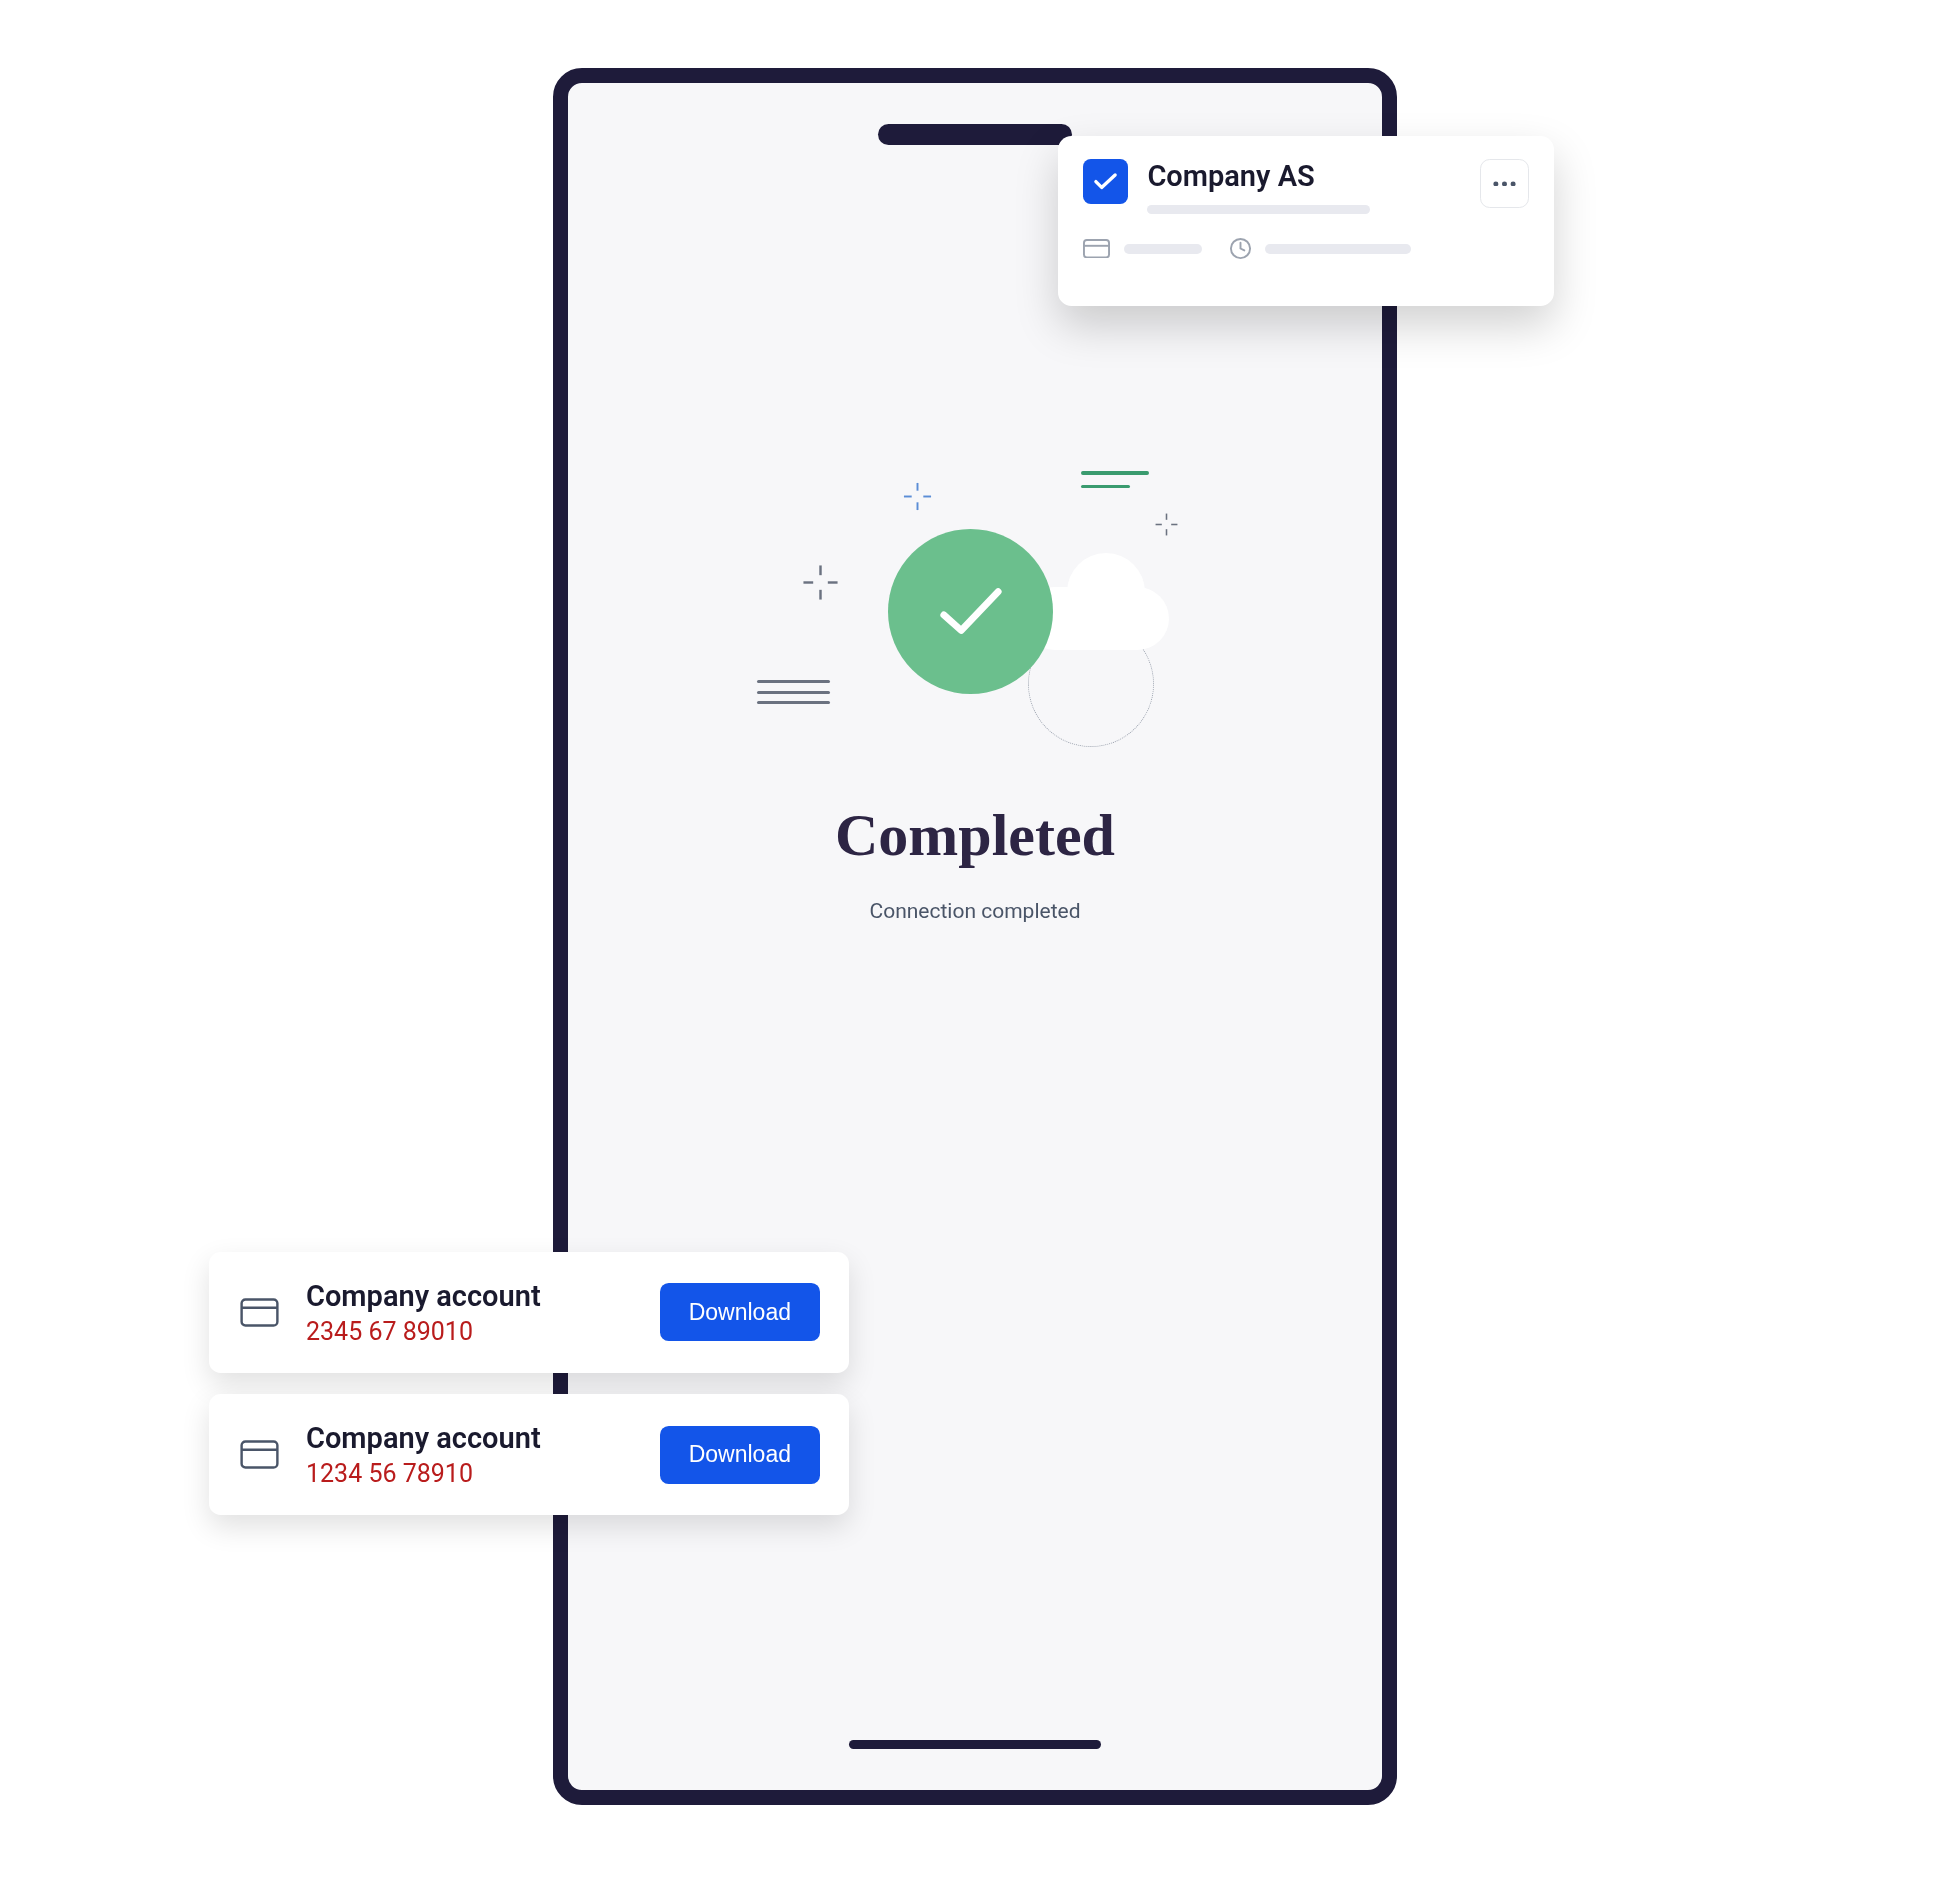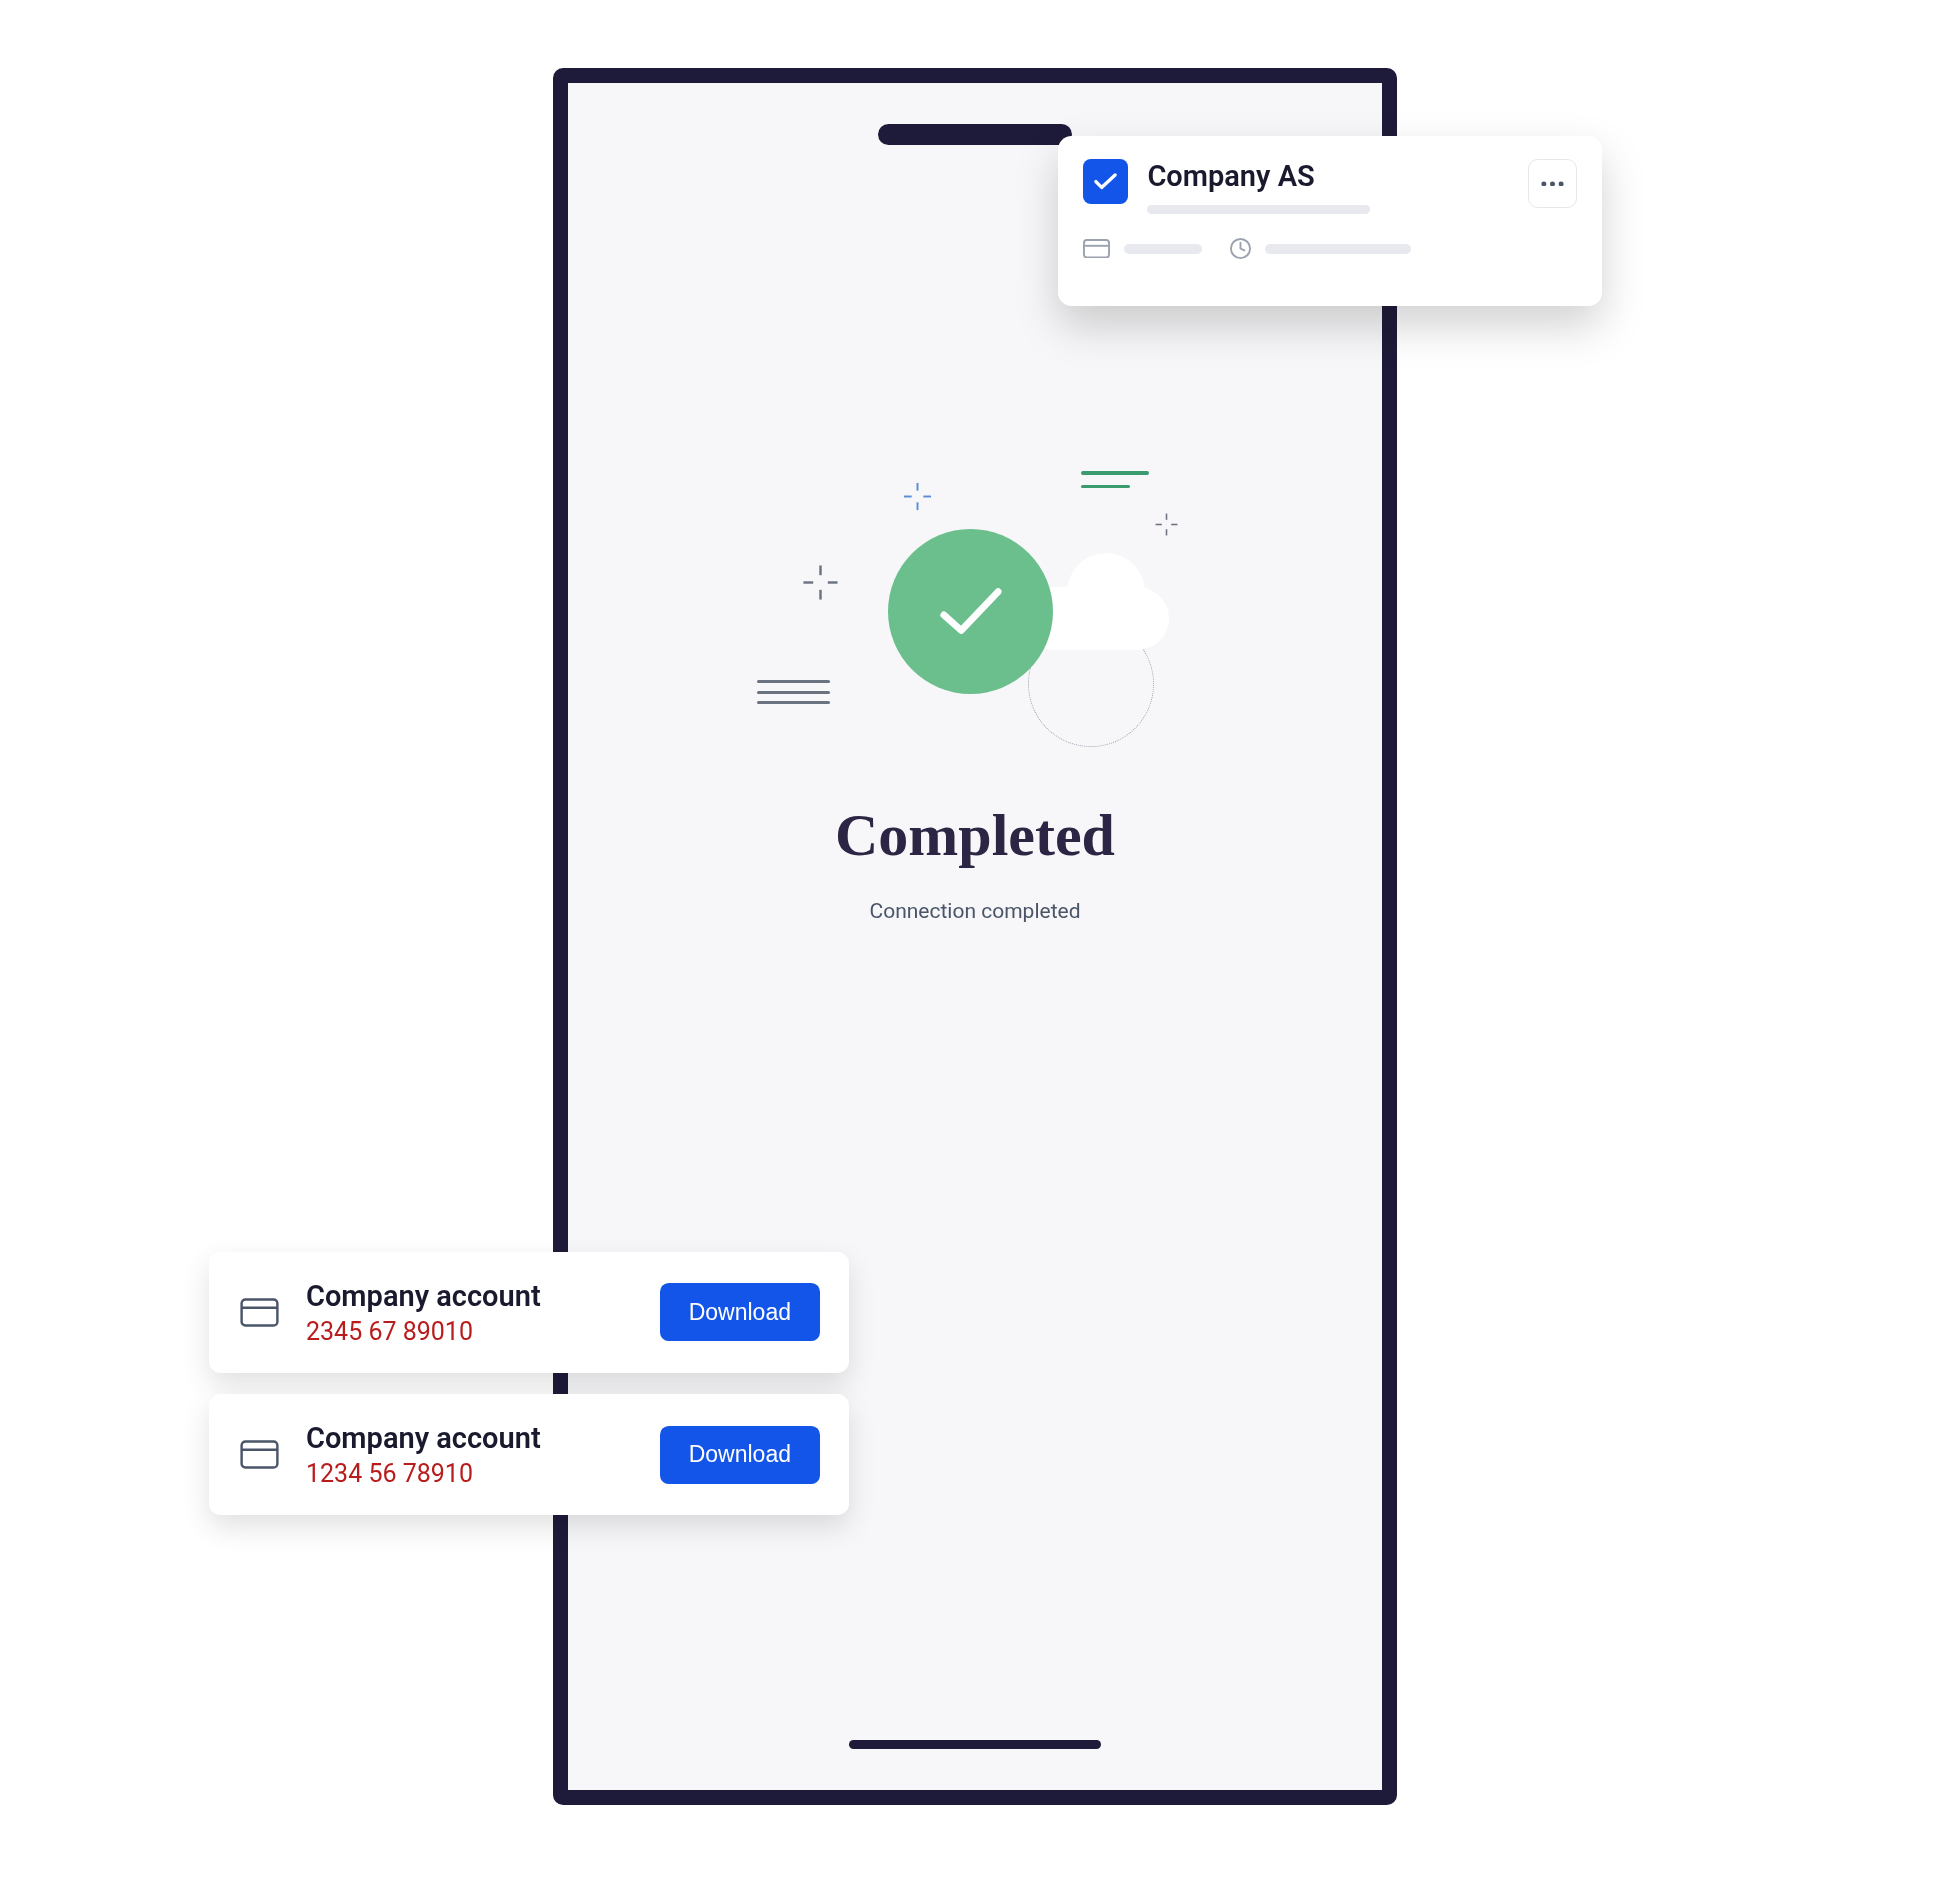--- a/index.html
+++ b/index.html
@@ -19,21 +19,21 @@
       height: 1902px;
       position: relative;
     }
     .phone-frame {
       position: absolute;
       left: 553px;
       top: 68px;
       width: 844px;
       height: 1737px;
       border: 15.5px solid #1e1b3a;
-      border-radius: 10px;
+      border-radius: 29px;
       background: #f7f7f9;
       overflow: hidden;
     }
     .phone-notch {
       position: absolute;
       top: 41px;
       left: 50%;
       transform: translateX(-50%);
       width: 194px;
       height: 21.3px;
@@ -166,21 +166,21 @@
       margin-bottom: 29px;
     }
     .subtitle {
       font-size: 21px;
       color: #4a5568;
     }
     .company-card {
       position: absolute;
       left: 1058px;
       top: 136px;
-      width: 544px;
+      width: 496px;
       height: 170px;
       background: #fff;
       border-radius: 13.6px;
       box-shadow: 0 19.4px 44px rgba(0,0,0,0.18);
       padding: 23px 25px;
     }
     .company-top {
       display: flex;
       align-items: flex-start;
       gap: 19.4px;

